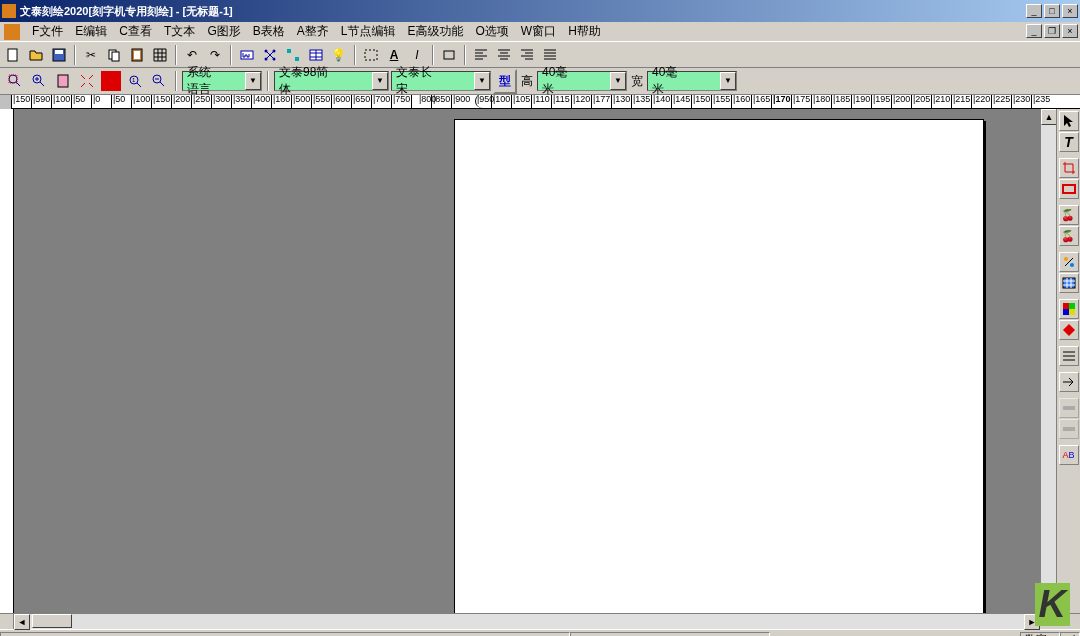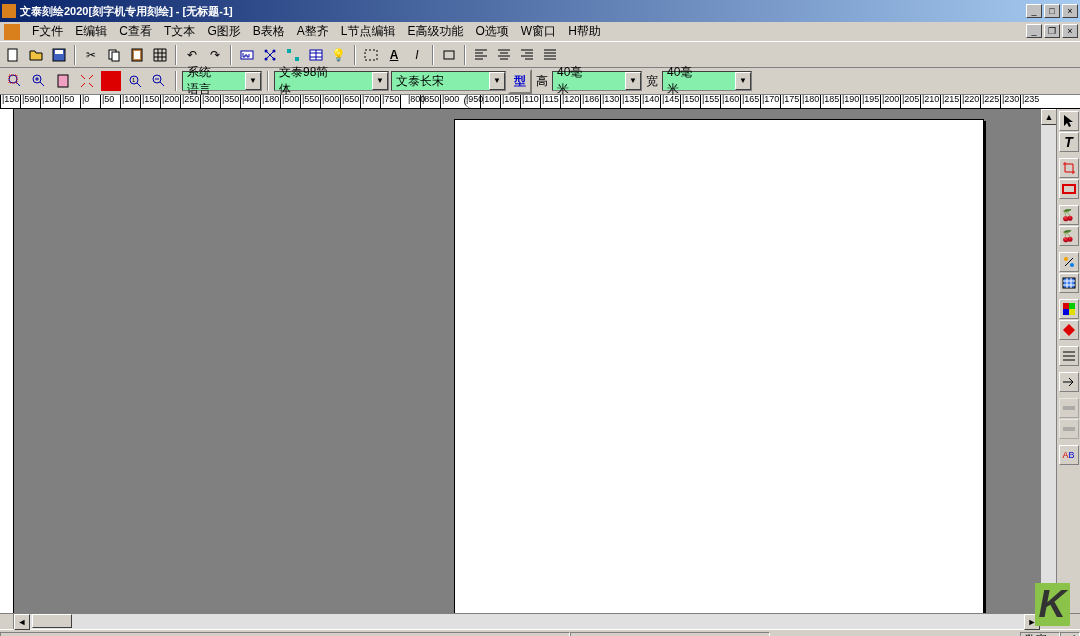--- a/index.html
+++ b/index.html
@@ -15,21 +15,21 @@
 .docbtns { position: absolute; right: 2px; top: 2px; display: flex; gap: 2px; }
 .toolbar { background: #d4d0c8; height: 27px; display: flex; align-items: center; padding: 2px; border-top: 1px solid #fff; border-bottom: 1px solid #808080; gap: 1px; }
 .tbbtn { width: 22px; height: 22px; border: 1px solid #d4d0c8; display: flex; align-items: center; justify-content: center; cursor: pointer; font-size: 12px; }
 .tbsep { width: 2px; height: 20px; border-left: 1px solid #808080; border-right: 1px solid #fff; margin: 0 3px; }
 .toolbar2 { background: #d4d0c8; height: 27px; display: flex; align-items: center; padding: 2px 4px; border-bottom: 1px solid #808080; gap: 2px; }
 .combo { height: 20px; background: #86efac; border: 1px solid #808080; border-top-color: #404040; border-left-color: #404040; display: flex; align-items: center; font-size: 12px; gap: 28px; }
 .combo-text { padding: 0 4px; flex: 1; }
 .combo-btn { width: 16px; height: 18px; background: #d4d0c8; border: 1px solid #fff; border-right-color:#404040; border-bottom-color:#404040; text-align: center; font-size: 8px; line-height: 16px; cursor: pointer; }
 .lbl { padding: 0 2px; font-size: 12px; }
 .lbl-blue { color: #0000cc; font-weight: bold; padding: 0 4px; }
-.ruler-h { background: #fff; height: 14px; border-bottom: 1px solid #000; position: relative; font-size: 9px; overflow: hidden; }
+.ruler-h { background: #fff; height: 14px; border-bottom: 1px solid #000; position: relative; font-size: 9px; overflow: hidden; margin-left: 11px; }
 .ruler-h span { position: absolute; border-left: 1px solid #000; height: 6px; bottom: 0; }
 .ruler-h span.lab { height: 14px; padding-left: 1px; }
 .workarea { display: flex; height: 504px; }
 .ruler-v { background: #fff; width: 14px; border-right: 1px solid #000; overflow: hidden; position: relative; }
 .canvas-wrap { flex: 1; background: #808080; position: relative; overflow: hidden; }
 .canvas-page { position: absolute; left: 440px; top: 10px; width: 530px; height: 530px; background: #fff; border: 1px solid #000; box-shadow: 2px 2px 0 #000; }
 .sidetool { width: 24px; background: #d4d0c8; border-left: 1px solid #808080; display: flex; flex-direction: column; align-items: center; padding-top: 2px; gap: 1px; }
 .sbtn { width: 20px; height: 20px; border: 1px solid #fff; border-right-color:#808080; border-bottom-color:#808080; display:flex; align-items:center; justify-content:center; cursor:pointer; font-size:11px; }
 .scrollbar-h { background: #d4d0c8; height: 16px; border-top: 1px solid #808080; display: flex; }
 .scrollbtn { width: 16px; height: 16px; background: #d4d0c8; border: 1px solid #fff; border-right-color:#404040; border-bottom-color:#404040; text-align:center; font-size:9px; line-height:14px; cursor:pointer; }
@@ -225,21 +225,21 @@
   <div class="tbsep"></div>
   <div class="combo" style="width:80px">
     <div class="combo-text">系统语言</div>
     <div class="combo-btn">▼</div>
   </div>
   <div class="tbsep"></div>
   <div class="combo" style="width:115px">
     <div class="combo-text">文泰98简体</div>
     <div class="combo-btn">▼</div>
   </div>
-  <div class="combo" style="width:115px">
+  <div class="combo" style="width:100px">
     <div class="combo-text">文泰长宋</div>
     <div class="combo-btn">▼</div>
   </div>
   <div class="lbl-blue" style="border:2px outset #d4d0c8;padding:2px 4px">型</div>
   <div class="lbl">高</div>
   <div class="combo" style="width:90px">
     <div class="combo-text">40毫米</div>
     <div class="combo-btn">▼</div>
   </div>
   <div class="lbl">宽</div>
@@ -272,30 +272,30 @@
     <span class="lab" style="left: 380px;">|750</span>
     <span class="lab" style="left: 400px; padding-left: 7px;">|800</span>
     <span class="lab" style="left: 420px;">|850</span>
     <span class="lab" style="left: 440px;">|900</span>
     <span class="lab" style="left: 464px; border-radius: 7px;">|950</span>
     <span class="lab" style="left: 480px;">|100</span>
     <span class="lab" style="left: 500px;">|105</span>
     <span class="lab" style="left: 520px;">|110</span>
     <span class="lab" style="left: 540px;">|115</span>
     <span class="lab" style="left: 560px;">|120</span>
-    <span class="lab" style="left: 580px;">|186</span>
+    <span class="lab" style="left: 580px;">|177</span>
     <span class="lab" style="left: 600px;">|130</span>
     <span class="lab" style="left: 620px;">|135</span>
     <span class="lab" style="left: 640px;">|140</span>
     <span class="lab" style="left: 660px;">|145</span>
     <span class="lab" style="left: 680px;">|150</span>
     <span class="lab" style="left: 700px;">|155</span>
     <span class="lab" style="left: 720px;">|160</span>
     <span class="lab" style="left: 740px;">|165</span>
-    <span class="lab" style="left: 760px;">|170</span>
+    <span class="lab" style="left: 760px; font-weight: bold;">|170</span>
     <span class="lab" style="left: 780px;">|175</span>
     <span class="lab" style="left: 800px;">|180</span>
     <span class="lab" style="left: 820px; text-align: right;">|185</span>
     <span class="lab" style="left: 840px;">|190</span>
     <span class="lab" style="left: 860px;">|195</span>
     <span class="lab" style="left: 880px;">|200</span>
     <span class="lab" style="left: 900px;">|205</span>
     <span class="lab" style="left: 920px;">|210</span>
     <span class="lab" style="left: 940px;">|215</span>
     <span class="lab" style="left: 960px;">|220</span>

